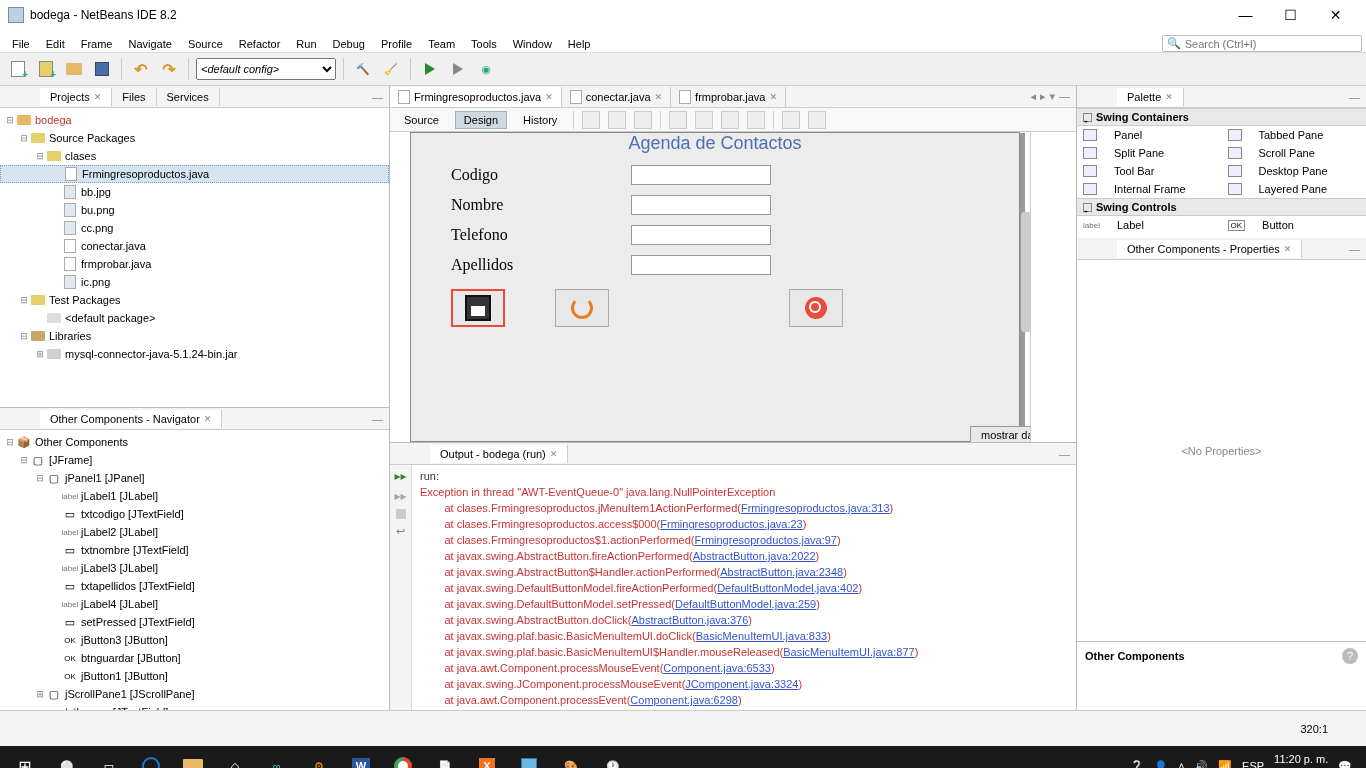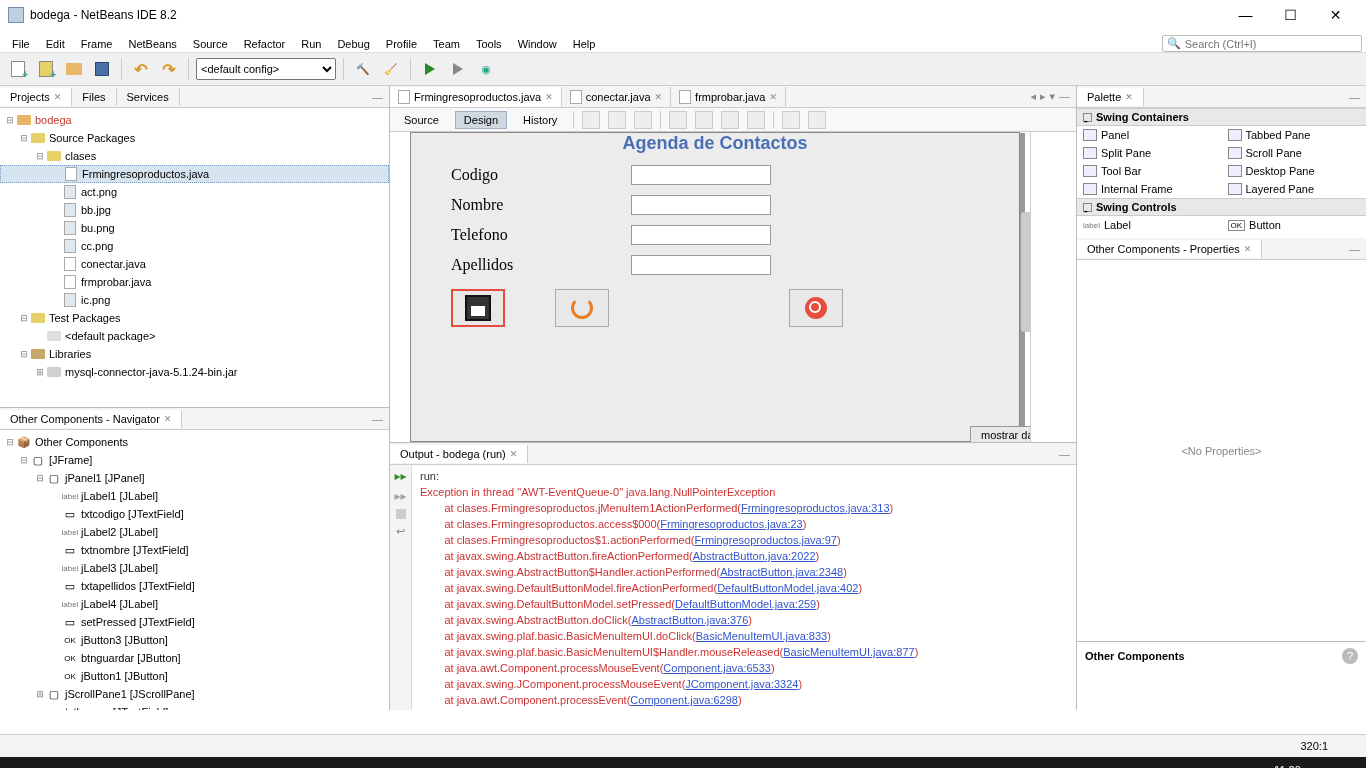--- a/index.html
+++ b/index.html
@@ -12,35 +12,35 @@
 
 .menubar { height: 22px; display: flex; align-items: flex-end; padding: 0 4px; }
 .menubar .menu-item { padding: 2px 8px; }
 .menubar .search-wrap { margin-left: auto; display: flex; align-items: center; border: 1px solid #bbb; border-radius: 2px; padding: 1px 4px; width: 200px; }
 .menubar .search-wrap .mag { color: #888; margin-right: 4px; }
 .menubar .search-wrap input { border: none; outline: none; width: 100%; font-size: 11px; color: #888; }
 
 .toolbar { height: 34px; background: #f0f0f0; border-top: 1px solid #ddd; border-bottom: 1px solid #ccc; display: flex; align-items: center; padding: 0 6px; gap: 4px; }
 .toolbar .tbtn { width: 24px; height: 24px; border: 1px solid transparent; display: flex; align-items: center; justify-content: center; position: relative; }
 .toolbar .sep { width: 1px; height: 22px; background: #ccc; margin: 0 3px; }
-.toolbar select { height: 22px; width: 140px; font-size: 11px; }
+.toolbar select { height: 22px; width: 140px; font-size: 11px; font-style: italic; }
 
 .ic-newfile { width: 14px; height: 16px; background: #fff; border: 1px solid #888; position: relative; }
 .ic-newfile::after { content: "+"; position: absolute; right: -4px; bottom: -4px; color: #2a8; font-weight: bold; font-size: 10px; }
 .ic-folder { width: 16px; height: 12px; background: #e6b868; border-radius: 1px; }
 .ic-save { width: 14px; height: 14px; background: #4a6fa5; border: 1px solid #2a4a75; }
 .ic-undo, .ic-redo { font-size: 16px; color: #d99a2b; font-weight: bold; }
 .ic-run { width: 0; height: 0; border-left: 10px solid #2a8a2a; border-top: 6px solid transparent; border-bottom: 6px solid transparent; }
 
 .main-area { display: flex; height: calc(100% - 30px - 22px - 34px - 18px - 40px); }
 
 .left-panel { width: 390px; display: flex; flex-direction: column; border-right: 1px solid #bbb; }
 .panel-tabs { height: 22px; display: flex; align-items: center; background: #f4f4f4; border-bottom: 1px solid #ccc; }
 .panel-tabs .tab { padding: 3px 10px; border-right: 1px solid #ccc; display: flex; align-items: center; gap: 4px; }
-.panel-tabs .tab.active { background: #fff; }
+.panel-tabs .tab.active { background: #fff; margin-left: 40px; }
 .panel-tabs .tab .x { color: #888; font-size: 9px; }
 .panel-tabs .spacer { flex: 1; }
 .panel-tabs .minbtn { padding: 0 6px; color: #888; }
 
 .tree { flex: 1; overflow: auto; padding: 3px 0; background: #fff; }
 .tree-row { display: flex; align-items: center; height: 18px; padding-left: 4px; white-space: nowrap; }
 .tree-row.sel { background: #d6e4f0; border: 1px dotted #7a9bc4; }
 .tree-row .tw { width: 12px; text-align: center; color: #888; font-size: 9px; }
 .tree-row .ic { width: 16px; height: 14px; display: flex; align-items: center; justify-content: center; margin-right: 3px; }
 .tree-row .ic-proj { width: 14px; height: 10px; background: #e6b868; border-radius: 1px; }
@@ -65,21 +65,21 @@
 
 .editor-sub { height: 24px; display: flex; align-items: center; background: #f8f8f8; border-bottom: 1px solid #ccc; padding: 0 6px; gap: 8px; }
 .editor-sub .sbtn { padding: 2px 8px; }
 .editor-sub .sbtn.active { background: #d0d8e0; border: 1px solid #a0b0c0; }
 .editor-sub .tsep { width: 1px; height: 18px; background: #ccc; }
 .editor-sub .tool-ic { width: 18px; height: 18px; border: 1px solid #ccc; background: #eee; }
 
 .design-area { flex: 1; background: #fff; display: flex; position: relative; overflow: hidden; }
 .form-mock { margin: 0 0 0 20px; width: 610px; background: #ececec; border: 1px solid #888; padding: 0 40px 10px; position: relative; }
 .form-mock::after { content:""; position: absolute; top: 0; bottom: 0; right: -6px; width: 5px; background:#999; }
-.form-title { text-align: center; color: #4a6fb5; font-weight: bold; font-size: 18px; height: 22px; overflow: hidden; margin-bottom: 10px; }
+.form-title { text-align: center; color: #4a6fb5; font-weight: normal; font-size: 18px; height: 22px; overflow: hidden; margin-bottom: 10px; }
 .form-row { display: flex; align-items: center; margin: 10px 0; }
 .form-row .lbl { width: 180px; font-family: Georgia, serif; font-weight: normal; font-size: 16px; }
 .form-row input { width: 140px; height: 20px; border: 1px solid #999; background: #fff; }
 .btn-row { display: flex; gap: 50px; margin: 14px 0; }
 .btn-row .fbtn { width: 54px; height: 38px; background: #e8e8e8; border: 1px solid #aaa; display: flex; align-items: center; justify-content: center; }
 .btn-row .fbtn.sel { border: 2px solid #e74c3c; }
 .ic-disk { width: 26px; height: 26px; background: #333; border: 2px solid #111; position: relative; }
 .ic-disk::after { content:""; position: absolute; left: 4px; right: 4px; bottom: 3px; height: 10px; background:#fff; }
 .ic-refresh { width: 22px; height: 22px; border: 3px solid #e67e22; border-radius: 50%; border-top-color: transparent; }
 .ic-search-btn { width: 22px; height: 22px; background: #e74c3c; border-radius: 50%; position: relative; }
@@ -96,27 +96,27 @@
 .output-gutter .g-stop { width: 10px; height: 10px; background: #ccc; }
 .output-text { flex: 1; overflow: auto; padding: 4px 8px; font-family: "Courier New", monospace; font-size: 12px; line-height: 15px; white-space: pre; }
 .output-text .norm { color: #333; text-align: right; }
 .output-text .err { color: #cc3333; }
 .output-text .link { color: #3355cc; text-decoration: underline; }
 
 .right-panel { width: 290px; display: flex; flex-direction: column; border-left: 1px solid #bbb; }
 .palette-section { background: #e8e8e8; border-top: 1px solid #ccc; border-bottom: 1px solid #ccc; padding: 2px 6px; font-weight: bold; display: flex; align-items: center; }
 .palette-section .sq { width: 9px; height: 9px; border: 1px solid #888; margin-right: 4px; display: inline-block; }
 .palette-grid { display: grid; grid-template-columns: 1fr 1fr; }
-.palette-item { display: flex; align-items: center; padding: 3px 6px; gap: 4px; }
+.palette-item { display: flex; align-items: center; padding: 3px 6px; gap: 17px; }
 .palette-item .pic { width: 14px; height: 12px; border: 1px solid #888; background: #eef; }
 .props-body { flex: 1; display: flex; align-items: center; justify-content: center; color: #888; font-size: 11px; }
 .other-comp { border-top: 1px solid #bbb; padding: 6px 8px; display: flex; align-items: center; }
 .other-comp .q { margin-left: auto; width: 16px; height: 16px; background: #bbb; border-radius: 50%; color: #fff; text-align: center; line-height: 16px; font-size: 11px; }
 
-.statusbar { height: 23px; background: #f4f4f4; border-top: 1px solid #ccc; display: flex; align-items: center; padding: 8px 8px; margin-top: 24px; }
+.statusbar { height: 36px; background: #f4f4f4; border-top: 1px solid #ccc; display: flex; align-items: center; padding: 8px 8px; }
 .statusbar .pos { margin-left: auto; margin-right: 30px; }
 
 .taskbar { height: 40px; background: #1a1a1a; display: flex; align-items: center; padding: 0 4px; color: #fff; }
 .taskbar .tb-item { width: 42px; height: 40px; display: flex; align-items: center; justify-content: center; }
 .taskbar .win { font-size: 16px; }
 .taskbar .tray { margin-left: auto; display: flex; align-items: center; gap: 10px; padding-right: 10px; font-size: 11px; }
 .taskbar .clock { text-align: right; line-height: 13px; font-size: 11px; }
 .tb-folder { width:20px; height:14px; background:#e6b868; border-radius:1px; }
 .tb-edge { width:18px; height:18px; border:2px solid #1976d2; border-radius:50%; }
 .tb-chrome { width:18px; height:18px; border-radius:50%; background: conic-gradient(#ea4335 0 120deg,#fbbc05 120deg 240deg,#34a853 240deg 360deg); position:relative; }
@@ -130,21 +130,21 @@
   <div class="title">bodega - NetBeans IDE 8.2</div>
   <div class="winbtn">—</div>
   <div class="winbtn">☐</div>
   <div class="winbtn">✕</div>
 </div>
 
 <div class="menubar">
   <span class="menu-item">File</span>
   <span class="menu-item">Edit</span>
   <span class="menu-item">Frame</span>
-  <span class="menu-item">NetBeans</span>
+  <span class="menu-item">Navigate</span>
   <span class="menu-item">Source</span>
   <span class="menu-item">Refactor</span>
   <span class="menu-item">Run</span>
   <span class="menu-item">Debug</span>
   <span class="menu-item">Profile</span>
   <span class="menu-item">Team</span>
   <span class="menu-item">Tools</span>
   <span class="menu-item">Window</span>
   <span class="menu-item">Help</span>
   <div class="search-wrap">
@@ -232,27 +232,20 @@
             <div class="ic-pkg"></div>
           </span>
           <span class="txt">clases</span>
         </div>
       <div class="tree-row indent-3 sel">
           <span class="tw"></span>
           <span class="ic">
             <div class="ic-java"></div>
           </span>
           <span class="txt">Frmingresoproductos.java</span>
-        </div>
-      <div class="tree-row indent-3">
-          <span class="tw"></span>
-          <span class="ic">
-            <div class="ic-img"></div>
-          </span>
-          <span class="txt">act.png</span>
         </div>
       <div class="tree-row indent-3">
           <span class="tw"></span>
           <span class="ic">
             <div class="ic-img"></div>
           </span>
           <span class="txt">bb.jpg</span>
         </div>
       <div class="tree-row indent-3">
           <span class="tw"></span>

